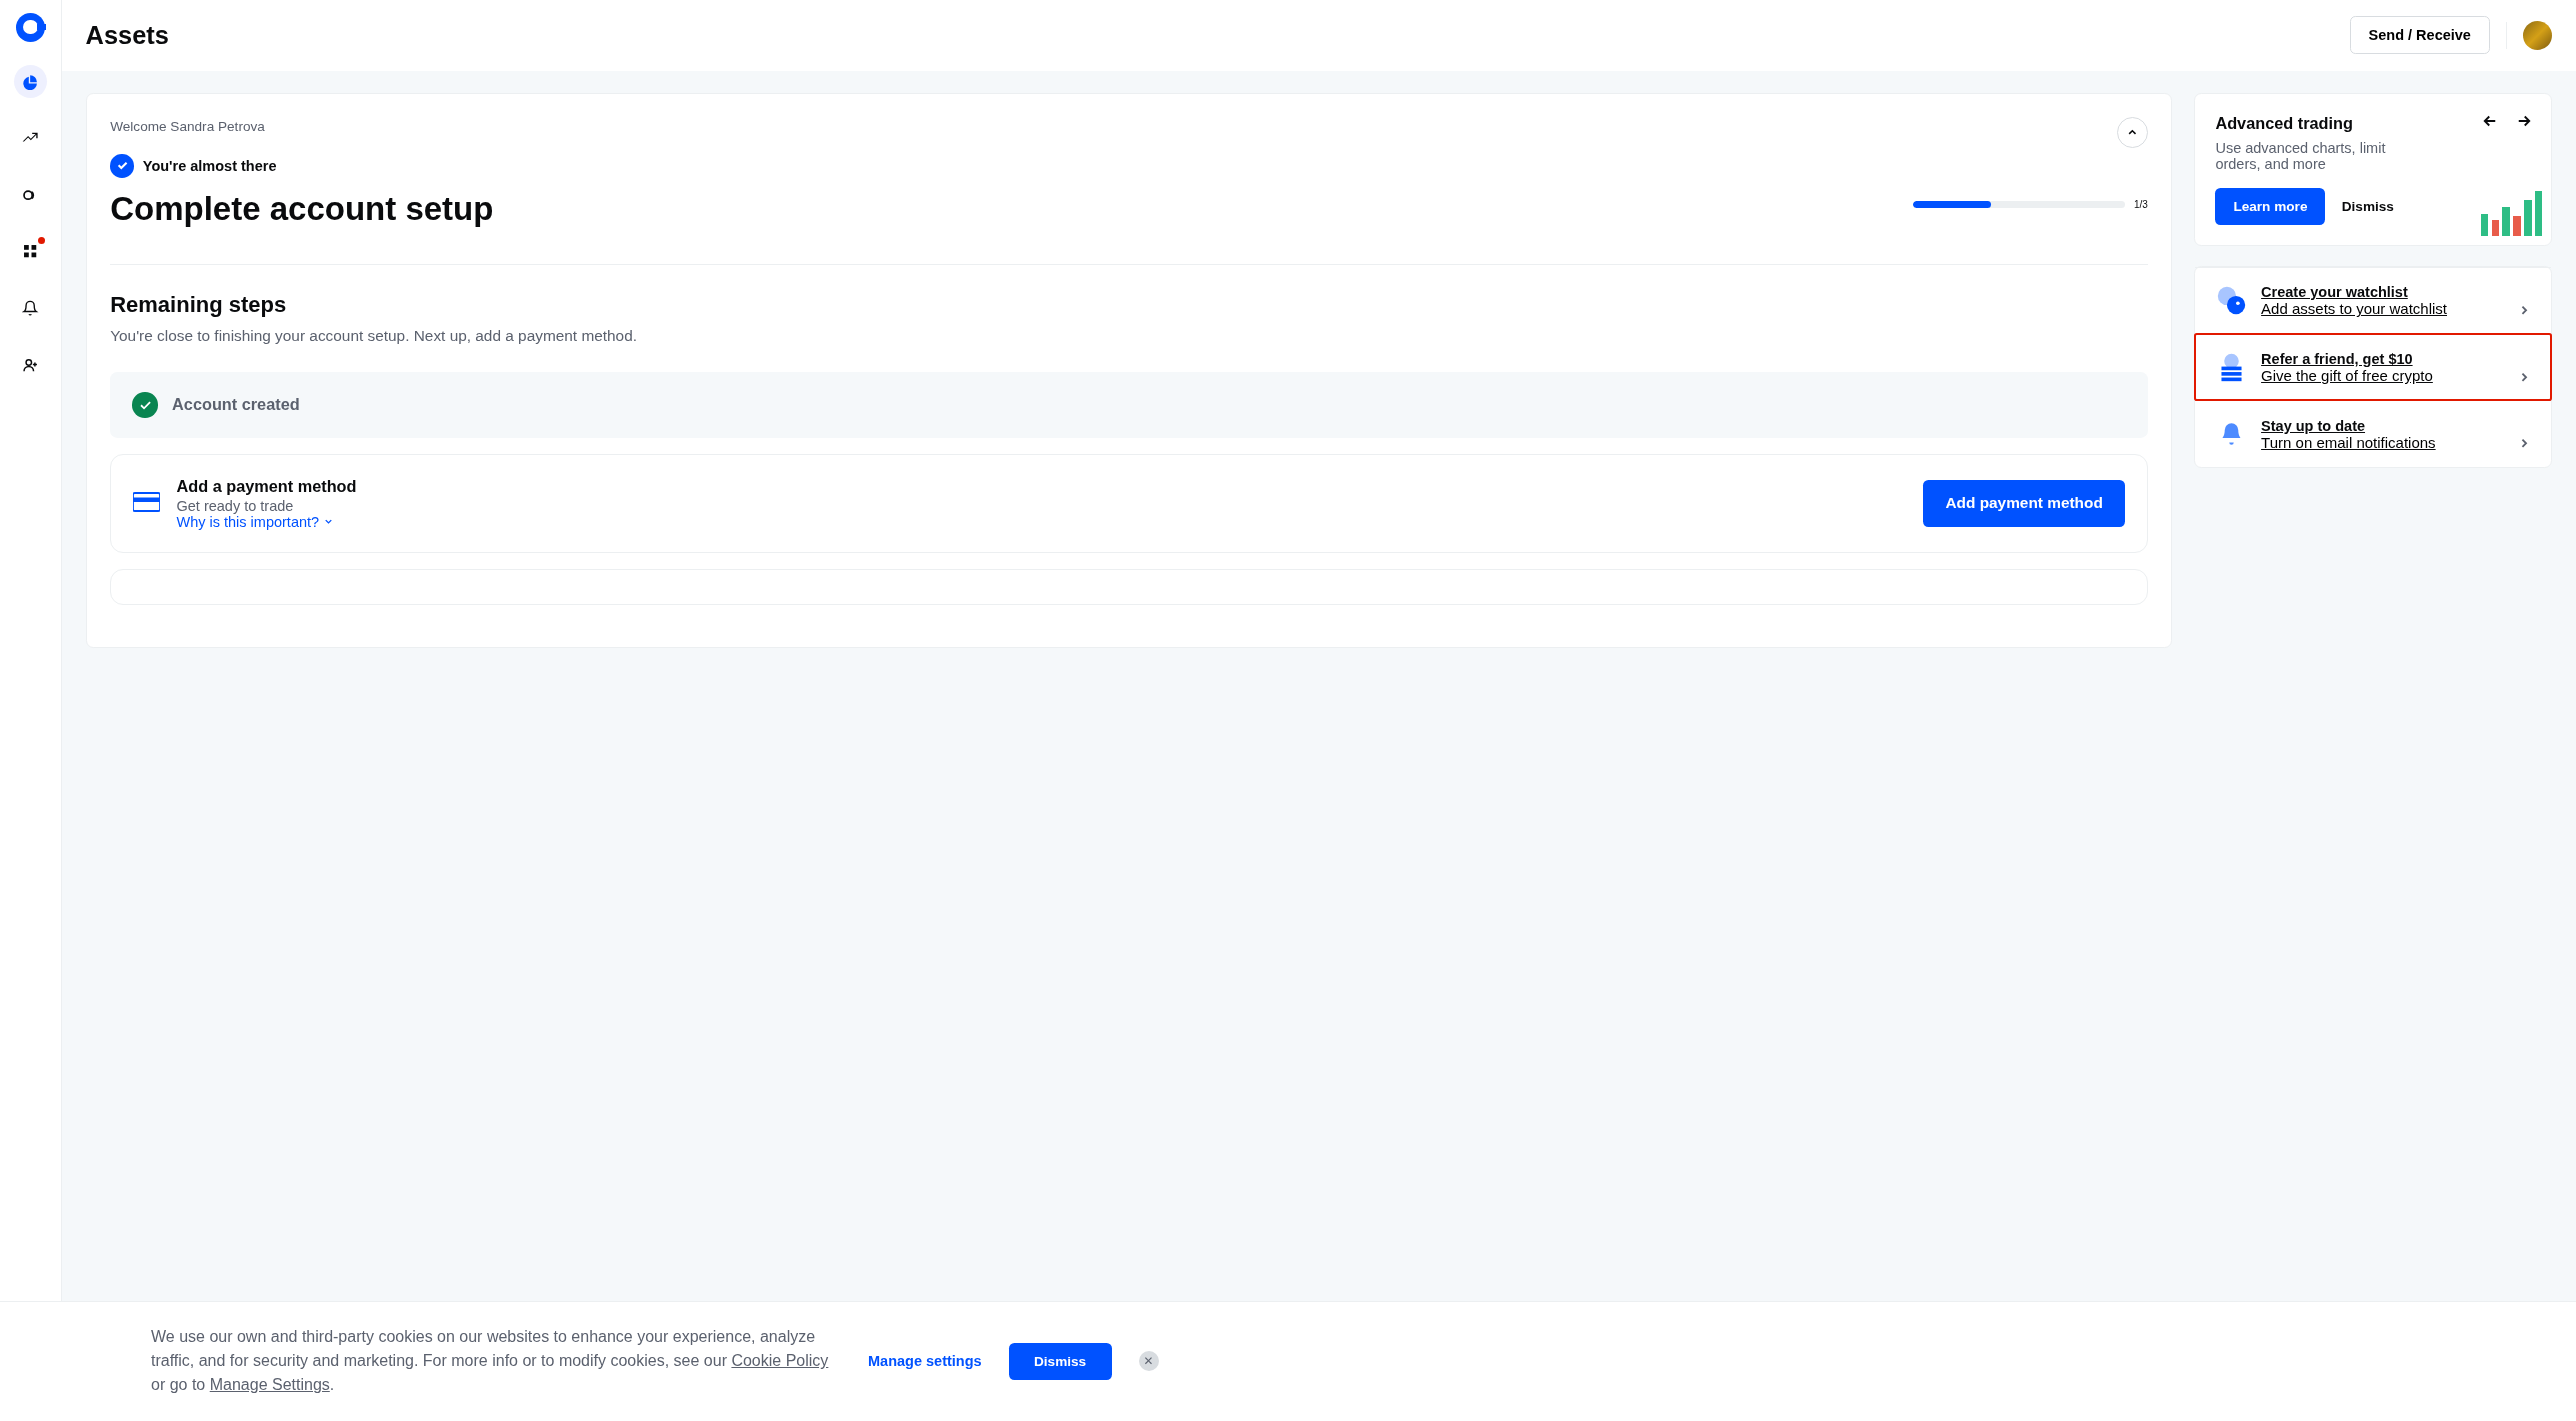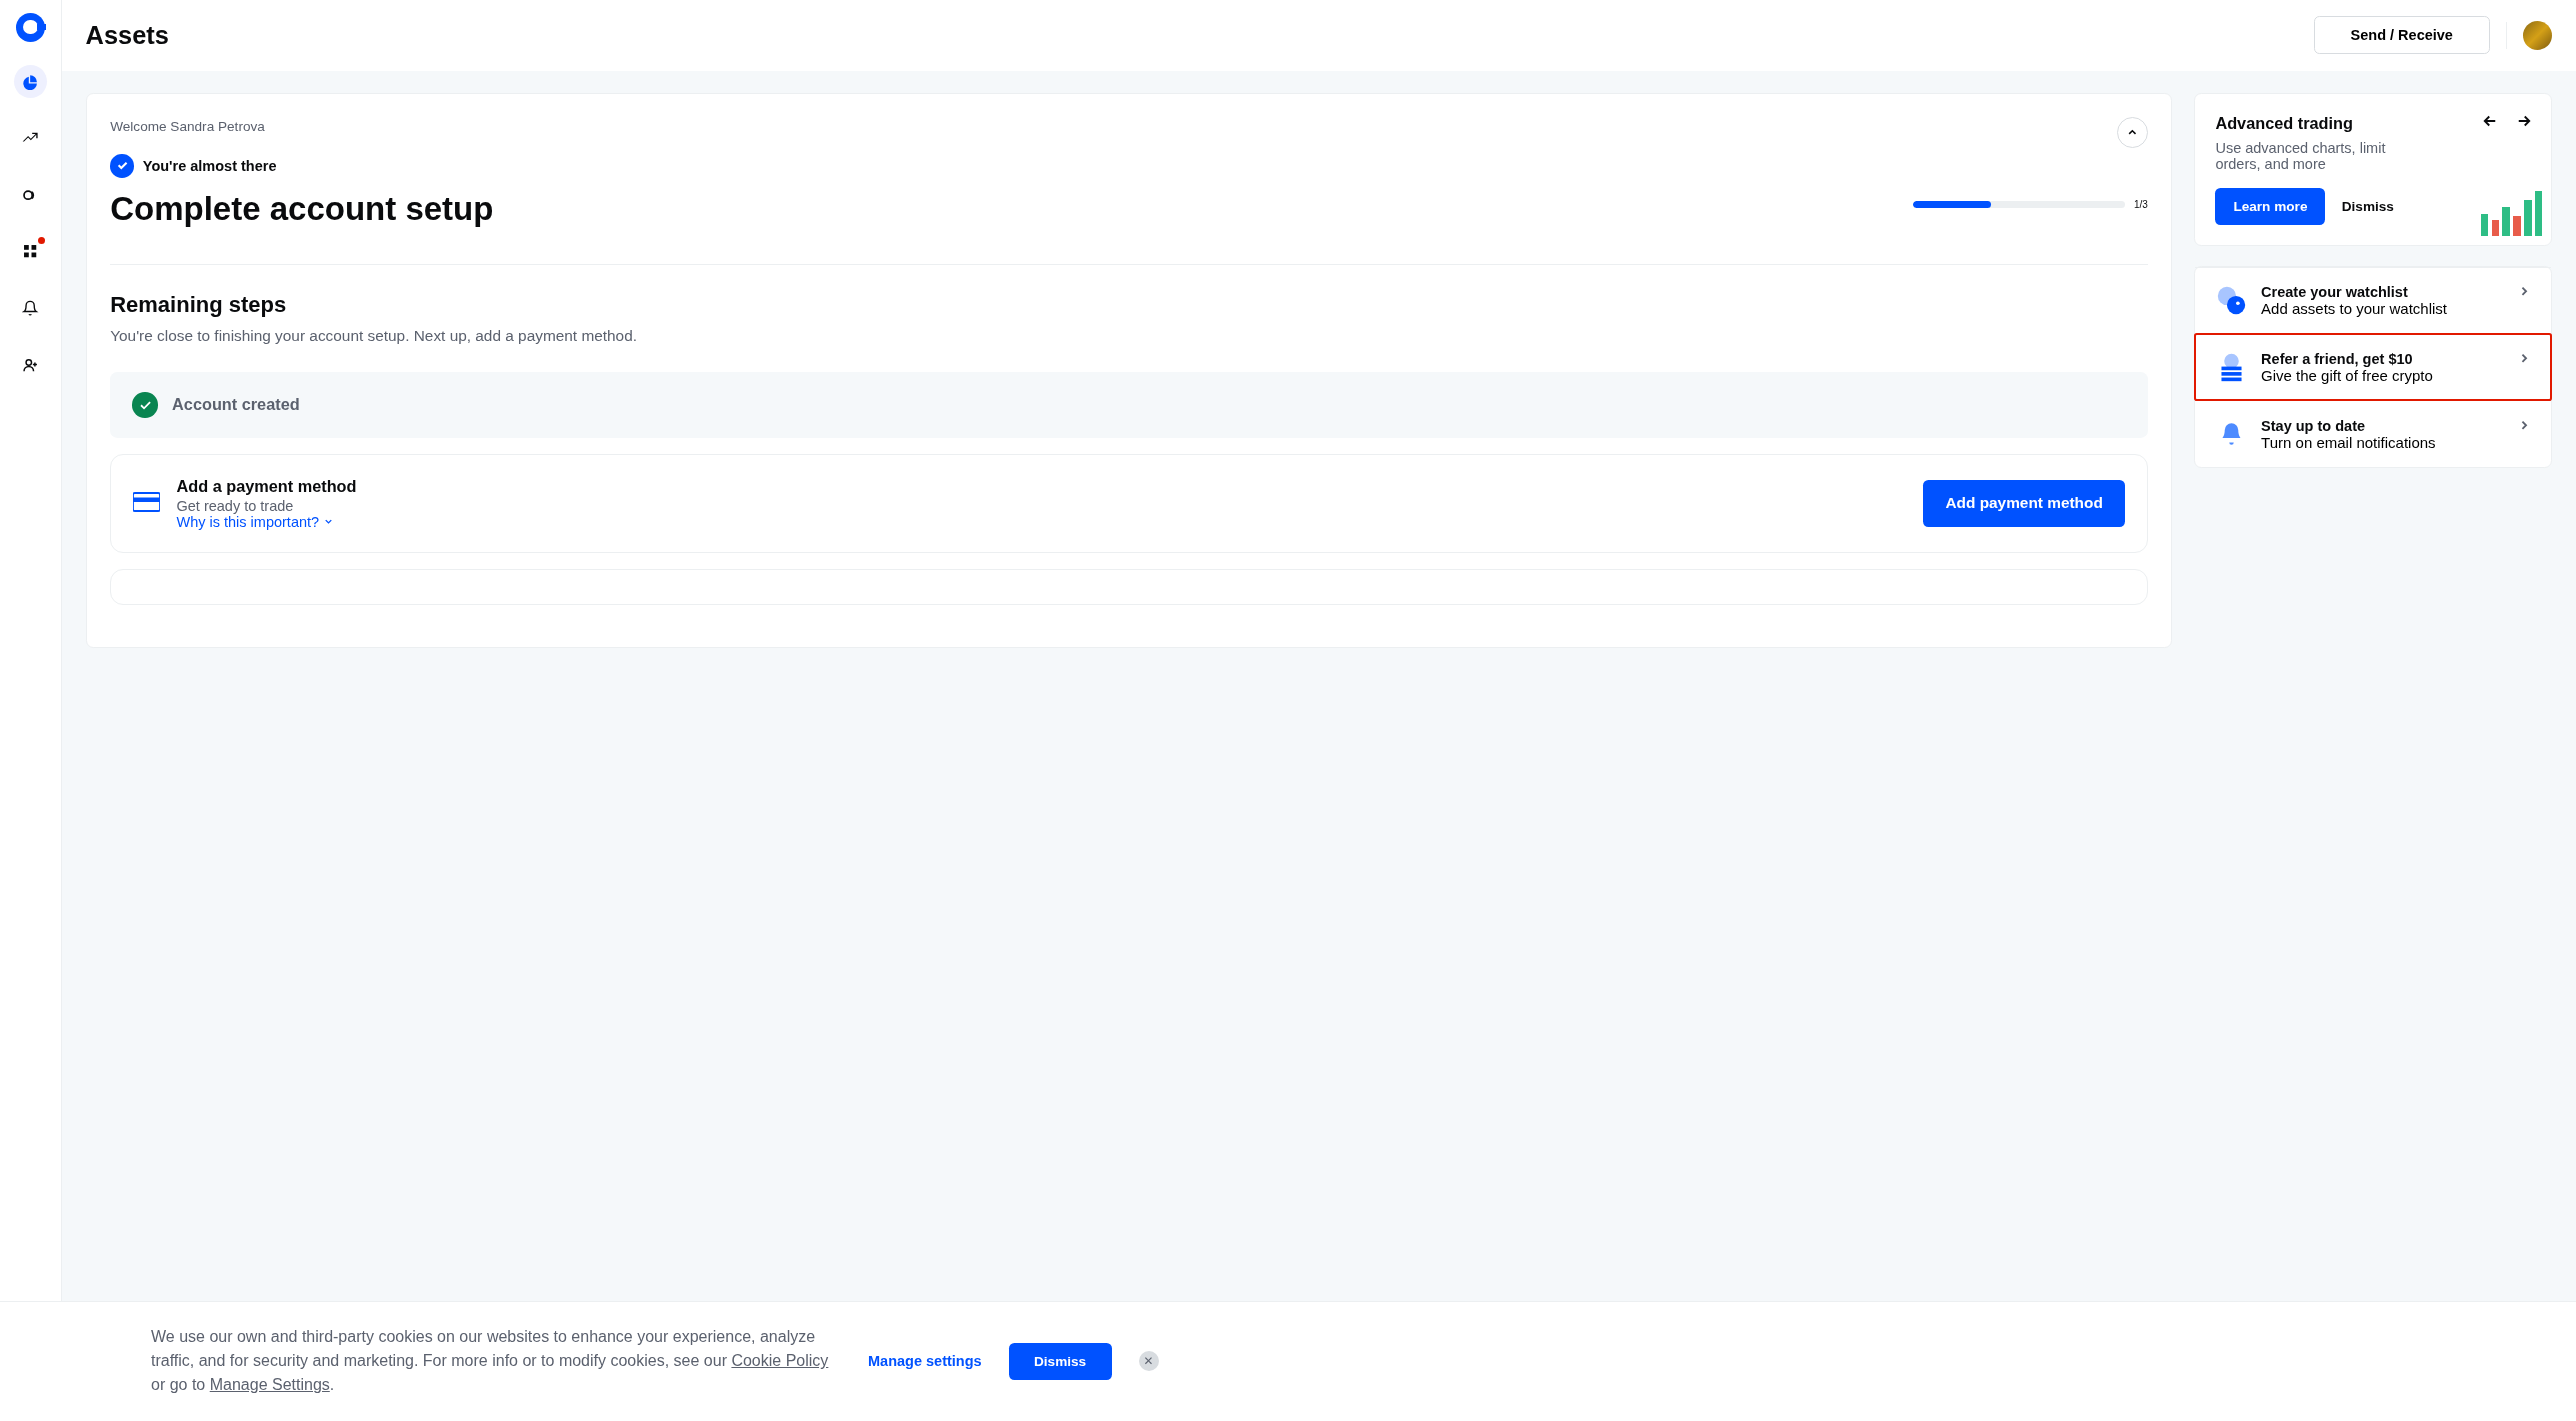--- a/index.html
+++ b/index.html
@@ -10,21 +10,21 @@
 .logo::after { content: ''; position: absolute; width: 14.5px; height: 14.5px; border-radius: 50%; background: #fff; top: 7.3px; left: 7.3px; }
 .logo::before { content: ''; position: absolute; width: 9px; height: 5.4px; background: #0052ff; top: 11.8px; right: -0.9px; z-index: 2; }
 .nav-item { width: 33px; height: 33px; border-radius: 50%; display: flex; align-items: center; justify-content: center; cursor: pointer; position: relative; }
 .nav-item.active { background: #eef0fe; }
 .nav-item svg { width: 16.3px; height: 16.3px; }
 .nav-dot { position: absolute; top: 1.8px; right: 1.8px; width: 7.3px; height: 7.3px; background: #e11900; border-radius: 50%; }
 .main { flex: 1; display: flex; flex-direction: column; border-left: 0.9px solid #eceff1; }
 .header { display: flex; align-items: center; justify-content: space-between; padding: 16.3px 23.6px; }
 .header h1 { font-size: 25.4px; font-weight: 600; }
 .header-right { display: flex; align-items: center; gap: 16.3px; }
-.btn-outline { border: 0.9px solid #d8dce0; background: #fff; padding: 10px 36px; border-radius: 5.4px; font-size: 14.5px; font-weight: 600; cursor: pointer; }
+.btn-outline { border: 0.9px solid #d8dce0; background: #fff; padding: 10px 18px; border-radius: 5.4px; font-size: 14.5px; font-weight: 600; cursor: pointer; }
 .divider-v { width: 0.9px; height: 27px; background: #eceff1; }
 .avatar { width: 29px; height: 29px; border-radius: 50%; background: linear-gradient(135deg, #8b6914, #d4a017, #7d5a0f); cursor: pointer; }
 .content { flex: 1; background: #f5f8fa; padding: 22px 23.6px; display: flex; gap: 22px; overflow: hidden; }
 .left-col { flex: 1; min-width: 0; }
 .right-col { width: 358px; display: flex; flex-direction: column; gap: 20px; }
 .card { background: #fff; border: 0.9px solid #eceff1; border-radius: 7.3px; }
 .setup-card { padding: 25.4px 23.6px; }
 .welcome { color: #5b616e; font-size: 13.6px; margin-bottom: 20px; }
 .collapse-btn { float: right; width: 31px; height: 31px; border: 0.9px solid #d8dce0; border-radius: 50%; display: flex; align-items: center; justify-content: center; cursor: pointer; margin-top: -1.8px; }
 .almost { display: flex; align-items: center; gap: 9px; margin-bottom: 12.7px; }
@@ -59,21 +59,21 @@
 .promo-actions { display: flex; align-items: center; gap: 16.3px; }
 .btn-small { background: #0052ff; color: #fff; border: none; padding: 11px 18px; border-radius: 5.4px; font-size: 13.6px; font-weight: 600; cursor: pointer; }
 .dismiss-link { font-size: 13.6px; font-weight: 600; cursor: pointer; }
 .chart-decor { position: absolute; right: 9px; bottom: 9px; display: flex; align-items: flex-end; gap: 3.6px; }
 .candle { width: 7.3px; background: #e85c4a; }
 .candle.green { background: #2ebd85; }
 .explore-card { }
 .explore-head { padding: 20px; }
 .explore-title { font-size: 16.3px; font-weight: 600; margin-bottom: 5.4px; }
 .explore-sub { color: #5b616e; font-size: 14.5px; }
-.explore-item { padding: 16.3px 20px; border-top: 0.9px solid #eceff1; display: flex; align-items: flex-start; gap: 12.7px; cursor: pointer; }
+.explore-item { padding: 16.3px 20px; border-top: 0.9px solid #eceff1; display: flex; align-items: flex-end; gap: 12.7px; cursor: pointer; text-decoration: underline; }
 .explore-item.highlighted { outline: 2.7px solid #e11900; outline-offset: -1.8px; border-radius: 1.8px; }
 .explore-icon { width: 33px; height: 33px; display: flex; align-items: center; justify-content: center; flex-shrink: 0; }
 .explore-body { flex: 1; }
 .explore-item-title { font-size: 14.5px; font-weight: 600; }
 .explore-item-sub { color: #000000; font-size: 15px; }
 .chev { color: #5b616e; }
 .cookie-bar { position: fixed; bottom: 0; left: 0; right: 0; background: #fff; border-top: 0.9px solid #eceff1; padding: 23.6px 54px 23.6px 151px; display: flex; align-items: center; gap: 27px; }
 .cookie-text { flex: 1; color: #5b616e; font-size: 16px; line-height: 1.5; max-width: 690px; }
 .cookie-text a { color: #5b616e; text-decoration: underline; cursor: pointer; }
 .cookie-manage { color: #0052ff; font-size: 14.5px; font-weight: 600; cursor: pointer; }

